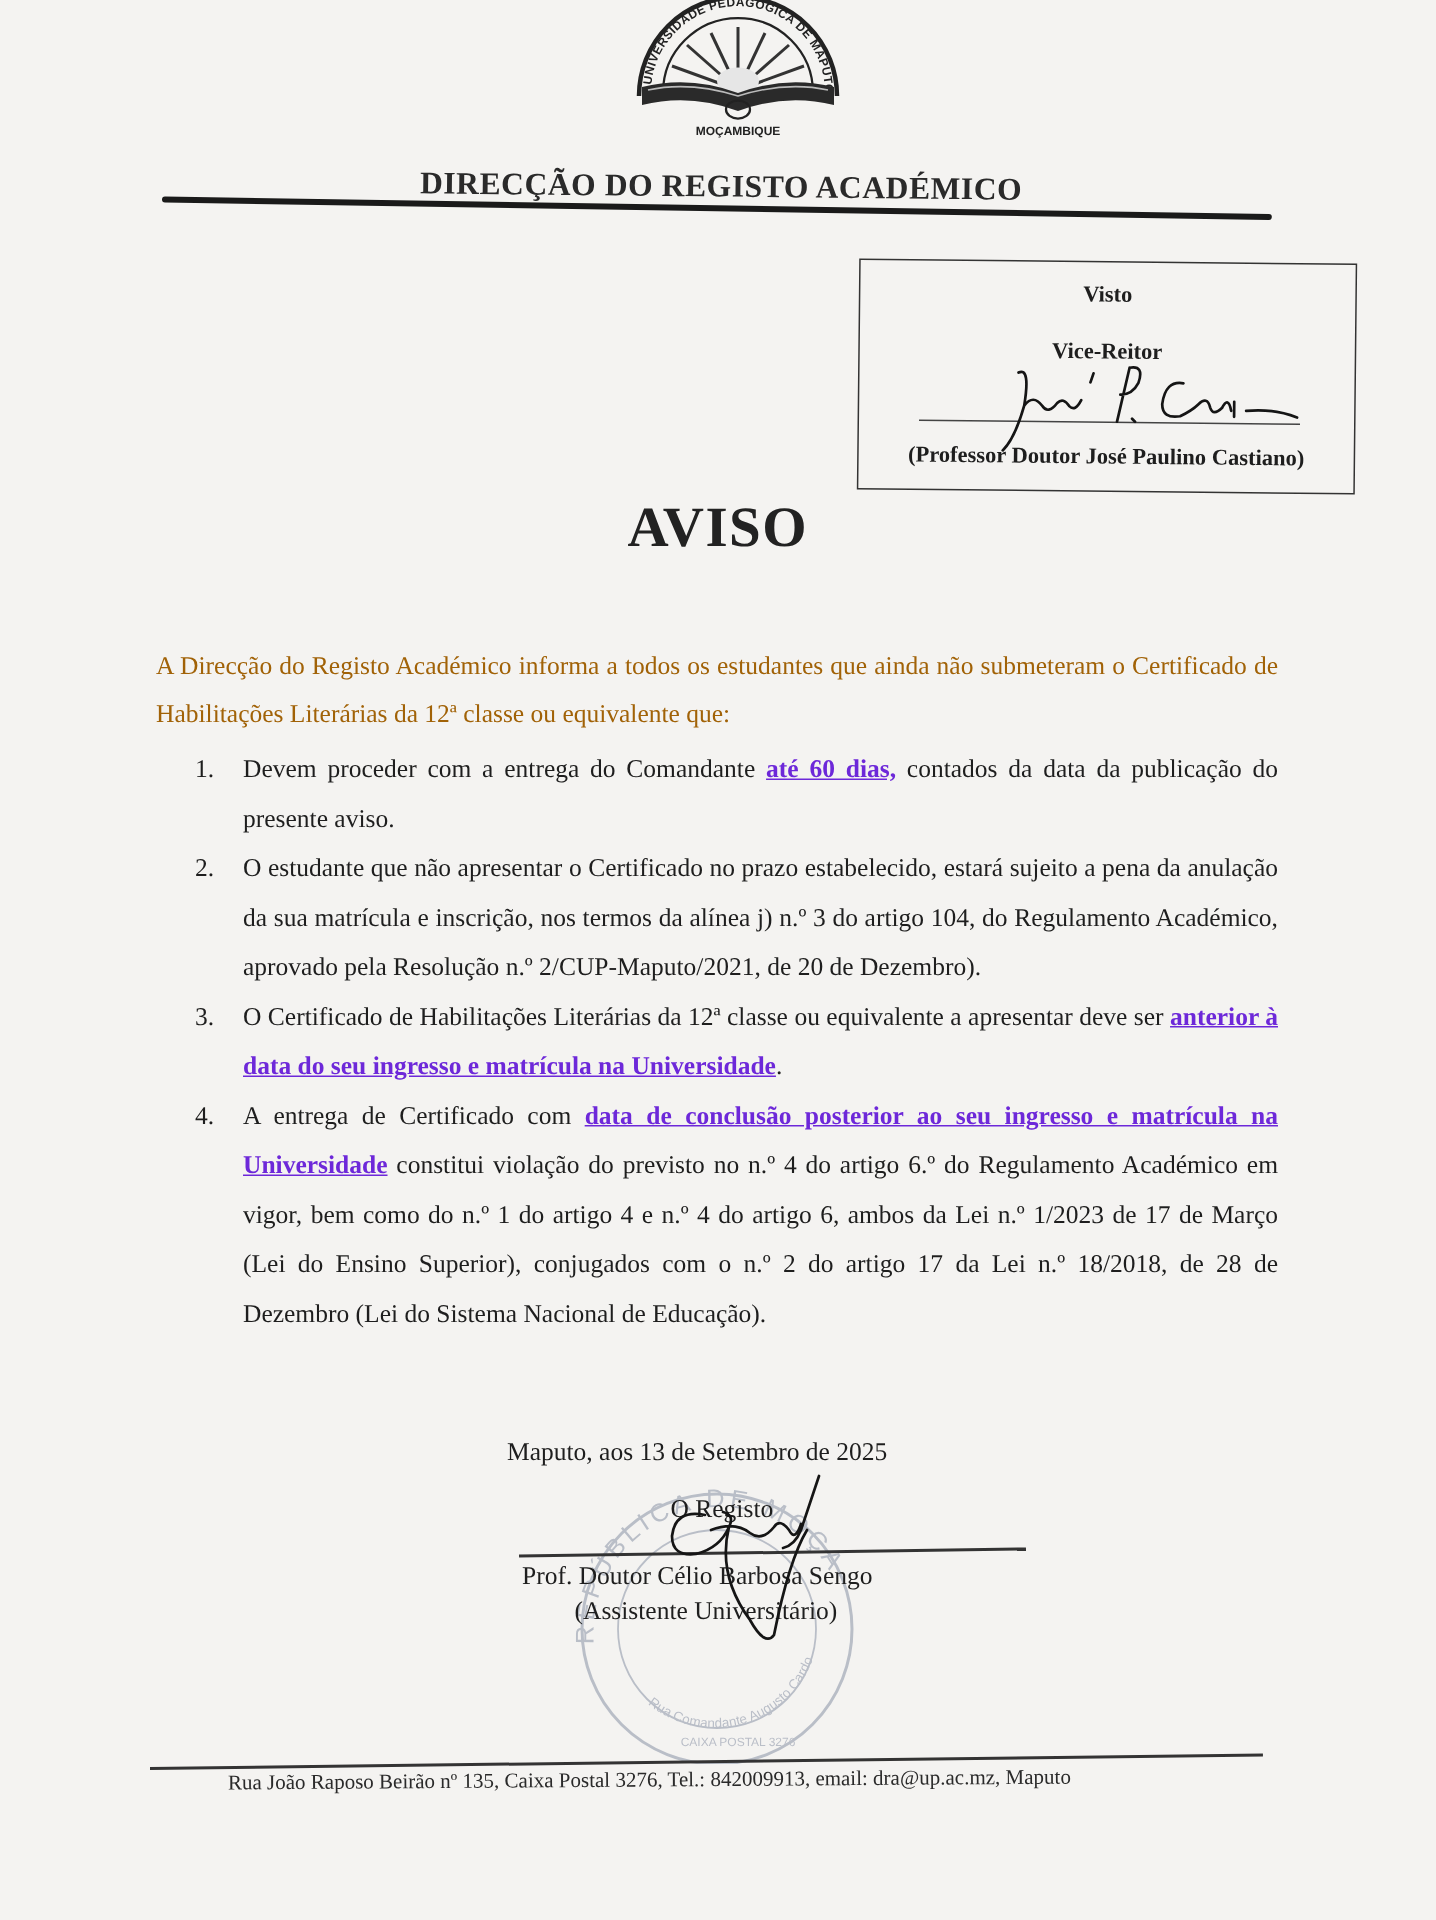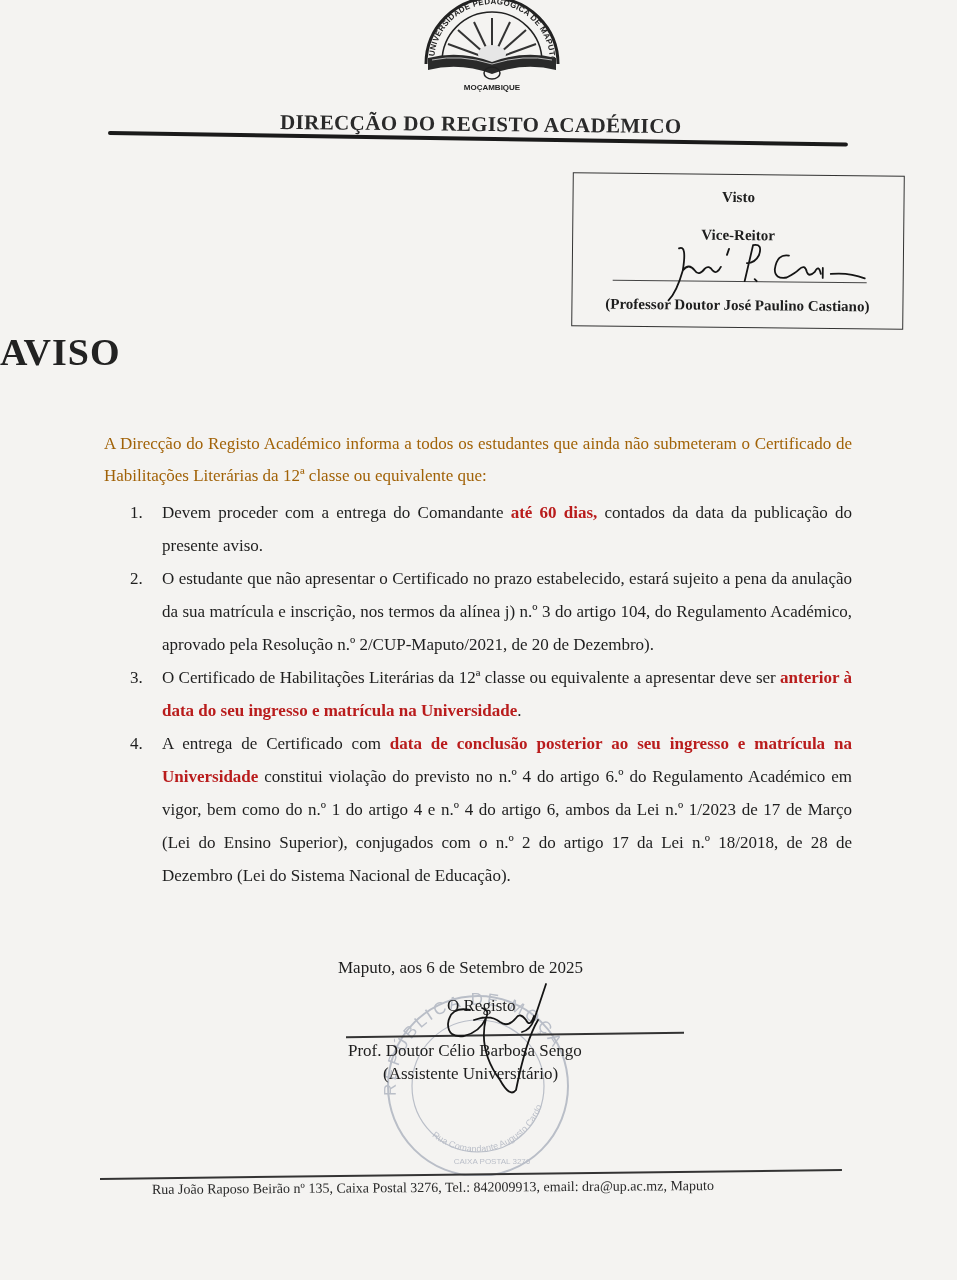--- a/index.html
+++ b/index.html
@@ -22,31 +22,31 @@
   .visto-box {
     position: absolute; left: 572px; top: 174px; width: 330px; height: 152px;
     border: 1.5px solid #333; transform: rotate(0.6deg); background: transparent;
   }
   .visto-label { position: absolute; top: 14px; left: 0; right: 0; text-align: center; font-size: 15px; font-weight: bold; }
   .vice-label { position: absolute; top: 52px; left: 0; right: 0; text-align: center; font-size: 15px; font-weight: bold; }
   .visto-sig-line { position: absolute; left: 40px; top: 106px; width: 254px; height: 1px; background: #444; }
   .visto-sig { position: absolute; left: 86px; top: 66px; width: 210px; height: 70px; }
   .visto-name { position: absolute; top: 122px; left: 0; right: 0; text-align: center; font-size: 15px; font-weight: bold; }
   .aviso {
-    position: absolute; left: 0; right: 0; top: 330px; text-align: left;
+    position: absolute; left: 0; right: 0; top: 330px; text-align: center;
     font-size: 38px; font-weight: bold; color: #222; letter-spacing: 1px;
   }
   .intro {
     position: absolute; left: 104px; top: 428px; width: 748px;
     font-size: 17px; line-height: 32px; text-align: justify; color: #a16207;
   }
   .list { position: absolute; left: 130px; top: 496px; width: 722px; margin: 0; padding: 0; list-style: none; }
   .list-item { position: relative; padding-left: 32px; font-size: 17px; line-height: 33px; text-align: justify; margin-bottom: 0; }
   .list-num { position: absolute; left: 0; top: 0; }
-  b { font-weight: bold; color: #b91c1c; }
+  b { font-weight: bold; color: #6d28d9; text-decoration: underline; }
   .place-date { position: absolute; left: 338px; top: 958px; font-size: 17px; }
   .stamp { position: absolute; left: 372px; top: 986px; width: 212px; height: 190px; opacity: 0.55; }
   .director-title { position: absolute; left: 447px; top: 996px; font-size: 17px; }
   .director-rule { position: absolute; left: 346px; top: 1034px; width: 338px; height: 1.5px; background: #333; transform: rotate(-0.8deg); }
   .director-name { position: absolute; left: 348px; top: 1041px; font-size: 17px; }
   .director-role { position: absolute; left: 383px; top: 1064px; font-size: 17px; }
   .director-sig { position: absolute; left: 430px; top: 980px; width: 130px; height: 150px; }
   .footer-rule { position: absolute; left: 100px; top: 1178px; width: 742px; height: 1.5px; background: #333; transform: rotate(-0.7deg); transform-origin: left center; }
   .footer-text { position: absolute; left: 152px; top: 1180px; font-size: 14px; color: #2a2a2a; transform: rotate(-0.4deg); }
 </style>
@@ -109,21 +109,21 @@
   <li class="list-item">
     <span class="list-num">3.</span>
     <span>O Certificado de Habilitações Literárias da 12ª classe ou equivalente a apresentar deve ser </span><b>anterior à data do seu ingresso e matrícula na Universidade</b><span>.</span>
   </li>
   <li class="list-item">
     <span class="list-num">4.</span>
     <span>A entrega de Certificado com </span><b>data de conclusão posterior ao seu ingresso e matrícula na Universidade</b><span> constitui violação do previsto no n.º 4 do artigo 6.º do Regulamento Académico em vigor, bem como do n.º 1 do artigo 4 e n.º 4 do artigo 6, ambos da Lei n.º 1/2023 de 17 de Março (Lei do Ensino Superior), conjugados com o n.º 2 do artigo 17 da Lei n.º 18/2018, de 28 de Dezembro (Lei do Sistema Nacional de Educação).</span>
   </li>
 </ol>
 
-<div class="place-date">Maputo, aos 6 de Setembro de 2025</div>
+<div class="place-date">Maputo, aos 13 de Setembro de 2025</div>
 
 <svg class="stamp" viewBox="0 0 212 190">
   <defs>
     <path id="stampArc" d="M24,110 A84,84 0 0 1 180,60"></path>
     <path id="stampArcBottom" d="M60,150 A70,70 0 0 0 170,120"></path>
   </defs>
   <circle cx="106" cy="100" r="90" fill="none" stroke="#8a93a6" stroke-width="2"></circle>
   <circle cx="106" cy="100" r="66" fill="none" stroke="#8a93a6" stroke-width="1.2"></circle>
   <text font-size="17" fill="#8a93a6" font-family="Liberation Sans, sans-serif" letter-spacing="3">
     <textPath href="#stampArc">REPÚBLICA DE MOÇAMBIQUE</textPath>

